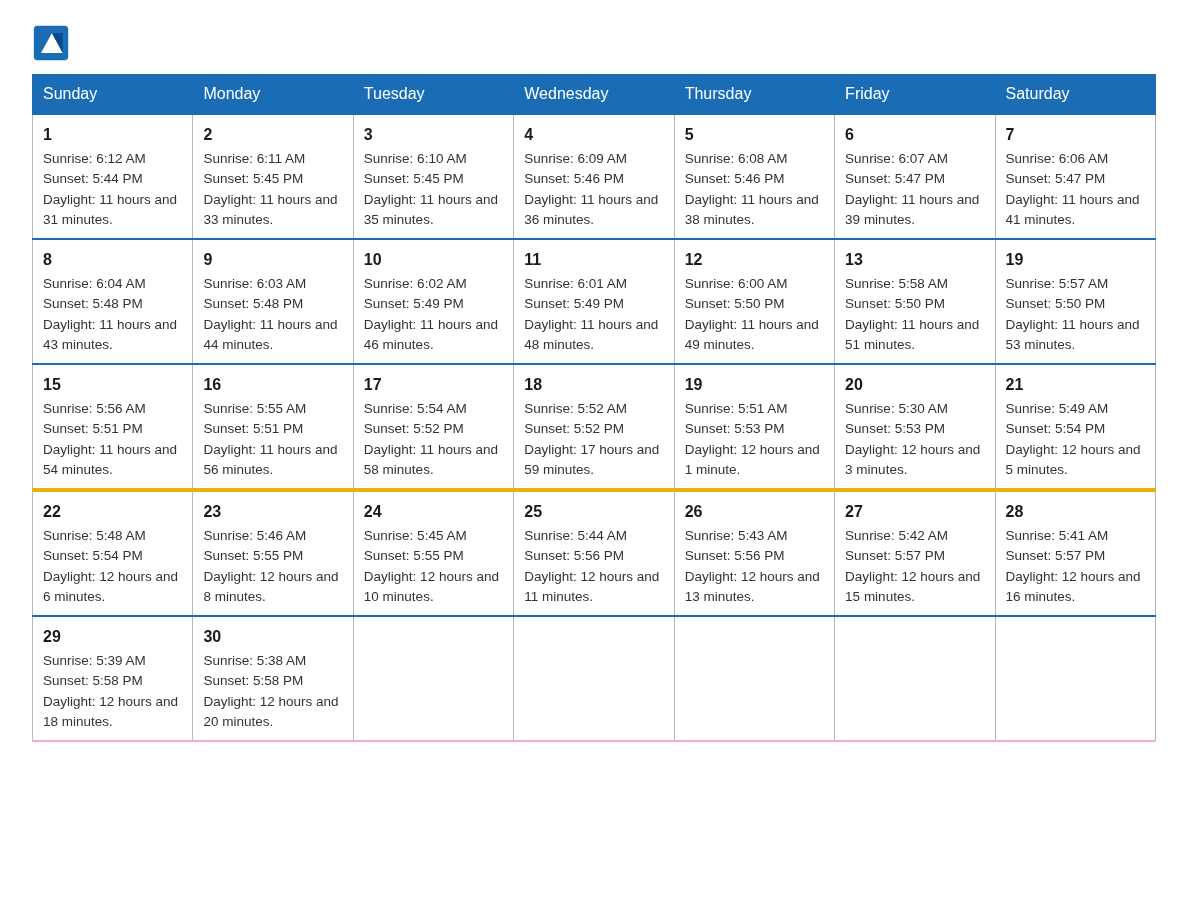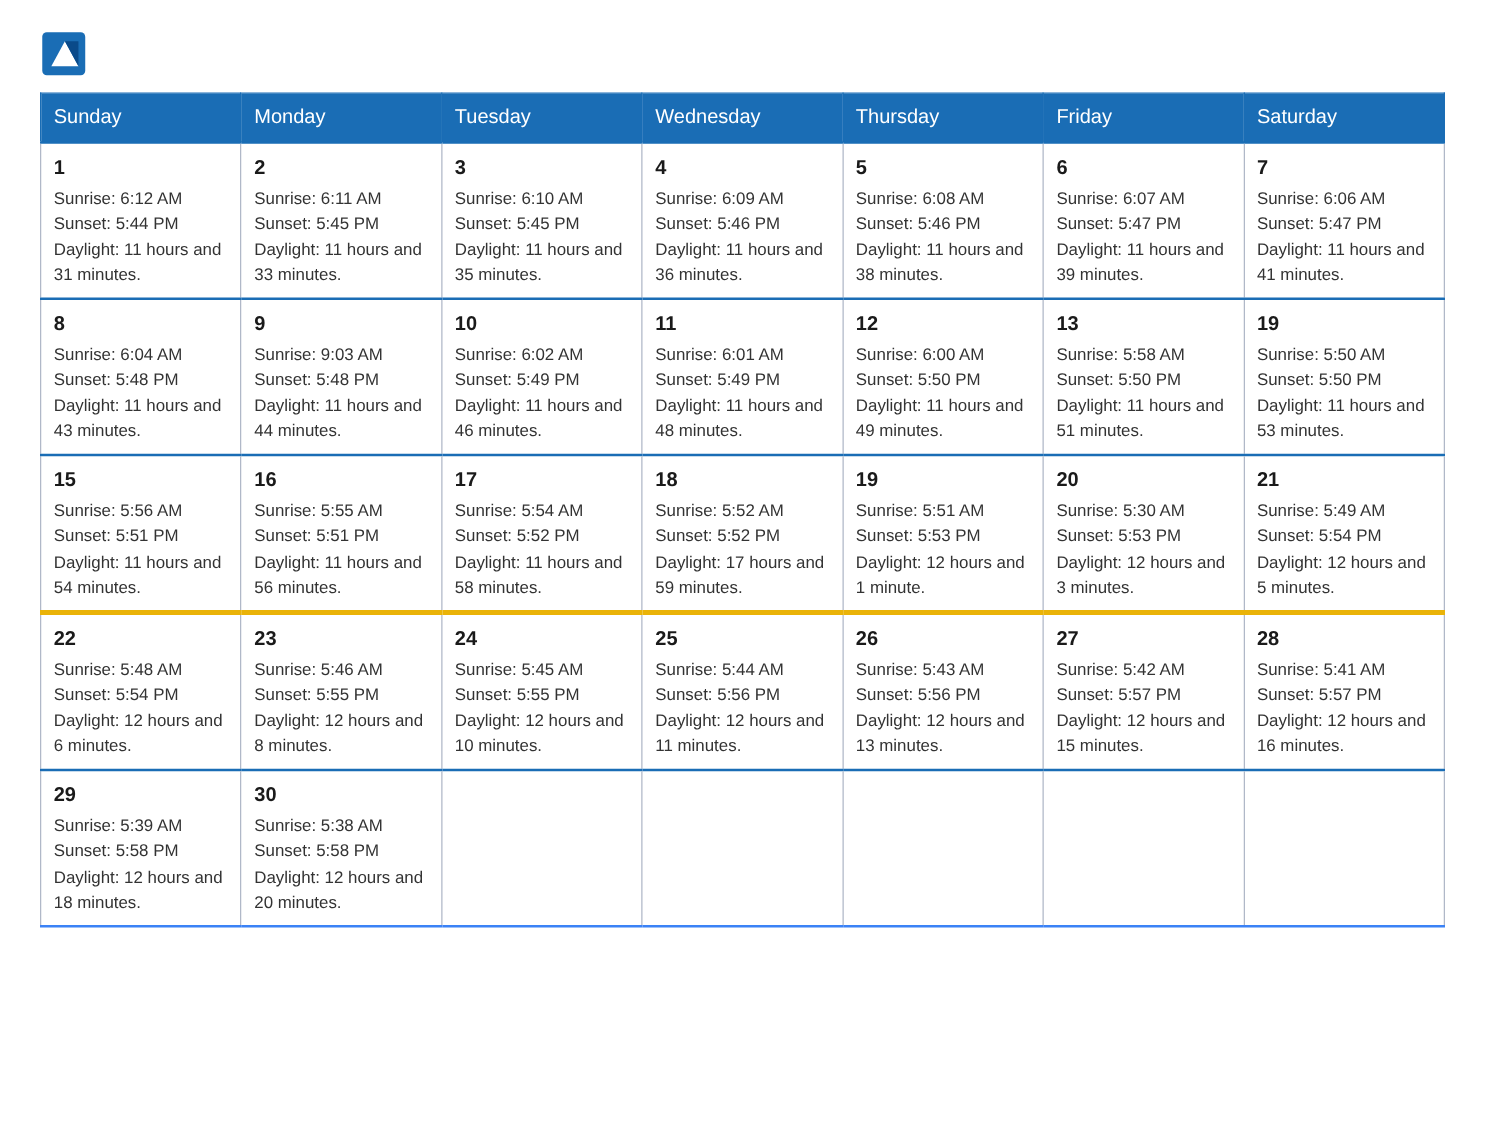--- a/index.html
+++ b/index.html
@@ -48,21 +48,21 @@
       vertical-align: top;
       padding: 8px 10px;
       border: 1px solid #b0b8c8;
       font-size: 13.5px;
       line-height: 1.5;
       min-width: 120px;
       width: 14.28%;
       background: #fff;
     }
     .calendar-table tr:last-child td {
-      border-bottom: 2px solid #3b82f6;
+      border-bottom: 2px solid #f9a8d4;
     }
     .calendar-table tbody tr:first-child td {
       border-top: 2px solid #1a6db5;
     }
     .day-number {
       font-size: 16px;
       font-weight: bold;
       color: #1a1a1a;
       display: block;
       margin-bottom: 2px;
@@ -173,41 +173,41 @@
         <span class="day-info">Sunrise: 6:06 AM</span><br>
         <span class="day-info">Sunset: 5:47 PM</span><br>
         <span class="day-info">Daylight: 11 hours and 41 minutes.</span></td>
       </tr>
       <tr>
         <td><span class="day-number">8</span>
         <span class="day-info">Sunrise: 6:04 AM</span><br>
         <span class="day-info">Sunset: 5:48 PM</span><br>
         <span class="day-info">Daylight: 11 hours and 43 minutes.</span></td>
         <td><span class="day-number">9</span>
-        <span class="day-info">Sunrise: 9:03 AM</span><br>
+        <span class="day-info">Sunrise: 6:03 AM</span><br>
         <span class="day-info">Sunset: 5:48 PM</span><br>
         <span class="day-info">Daylight: 11 hours and 44 minutes.</span></td>
         <td><span class="day-number">10</span>
         <span class="day-info">Sunrise: 6:02 AM</span><br>
         <span class="day-info">Sunset: 5:49 PM</span><br>
         <span class="day-info">Daylight: 11 hours and 46 minutes.</span></td>
         <td><span class="day-number">11</span>
         <span class="day-info">Sunrise: 6:01 AM</span><br>
         <span class="day-info">Sunset: 5:49 PM</span><br>
         <span class="day-info">Daylight: 11 hours and 48 minutes.</span></td>
         <td><span class="day-number">12</span>
         <span class="day-info">Sunrise: 6:00 AM</span><br>
         <span class="day-info">Sunset: 5:50 PM</span><br>
         <span class="day-info">Daylight: 11 hours and 49 minutes.</span></td>
         <td><span class="day-number">13</span>
         <span class="day-info">Sunrise: 5:58 AM</span><br>
         <span class="day-info">Sunset: 5:50 PM</span><br>
         <span class="day-info">Daylight: 11 hours and 51 minutes.</span></td>
         <td><span class="day-number">19</span>
-        <span class="day-info">Sunrise: 5:50 AM</span><br>
+        <span class="day-info">Sunrise: 5:57 AM</span><br>
         <span class="day-info">Sunset: 5:50 PM</span><br>
         <span class="day-info">Daylight: 11 hours and 53 minutes.</span></td>
       </tr>
       <tr>
         <td><span class="day-number">15</span>
         <span class="day-info">Sunrise: 5:56 AM</span><br>
         <span class="day-info">Sunset: 5:51 PM</span><br>
         <span class="day-info">Daylight: 11 hours and 54 minutes.</span></td>
         <td><span class="day-number">16</span>
         <span class="day-info">Sunrise: 5:55 AM</span><br>

